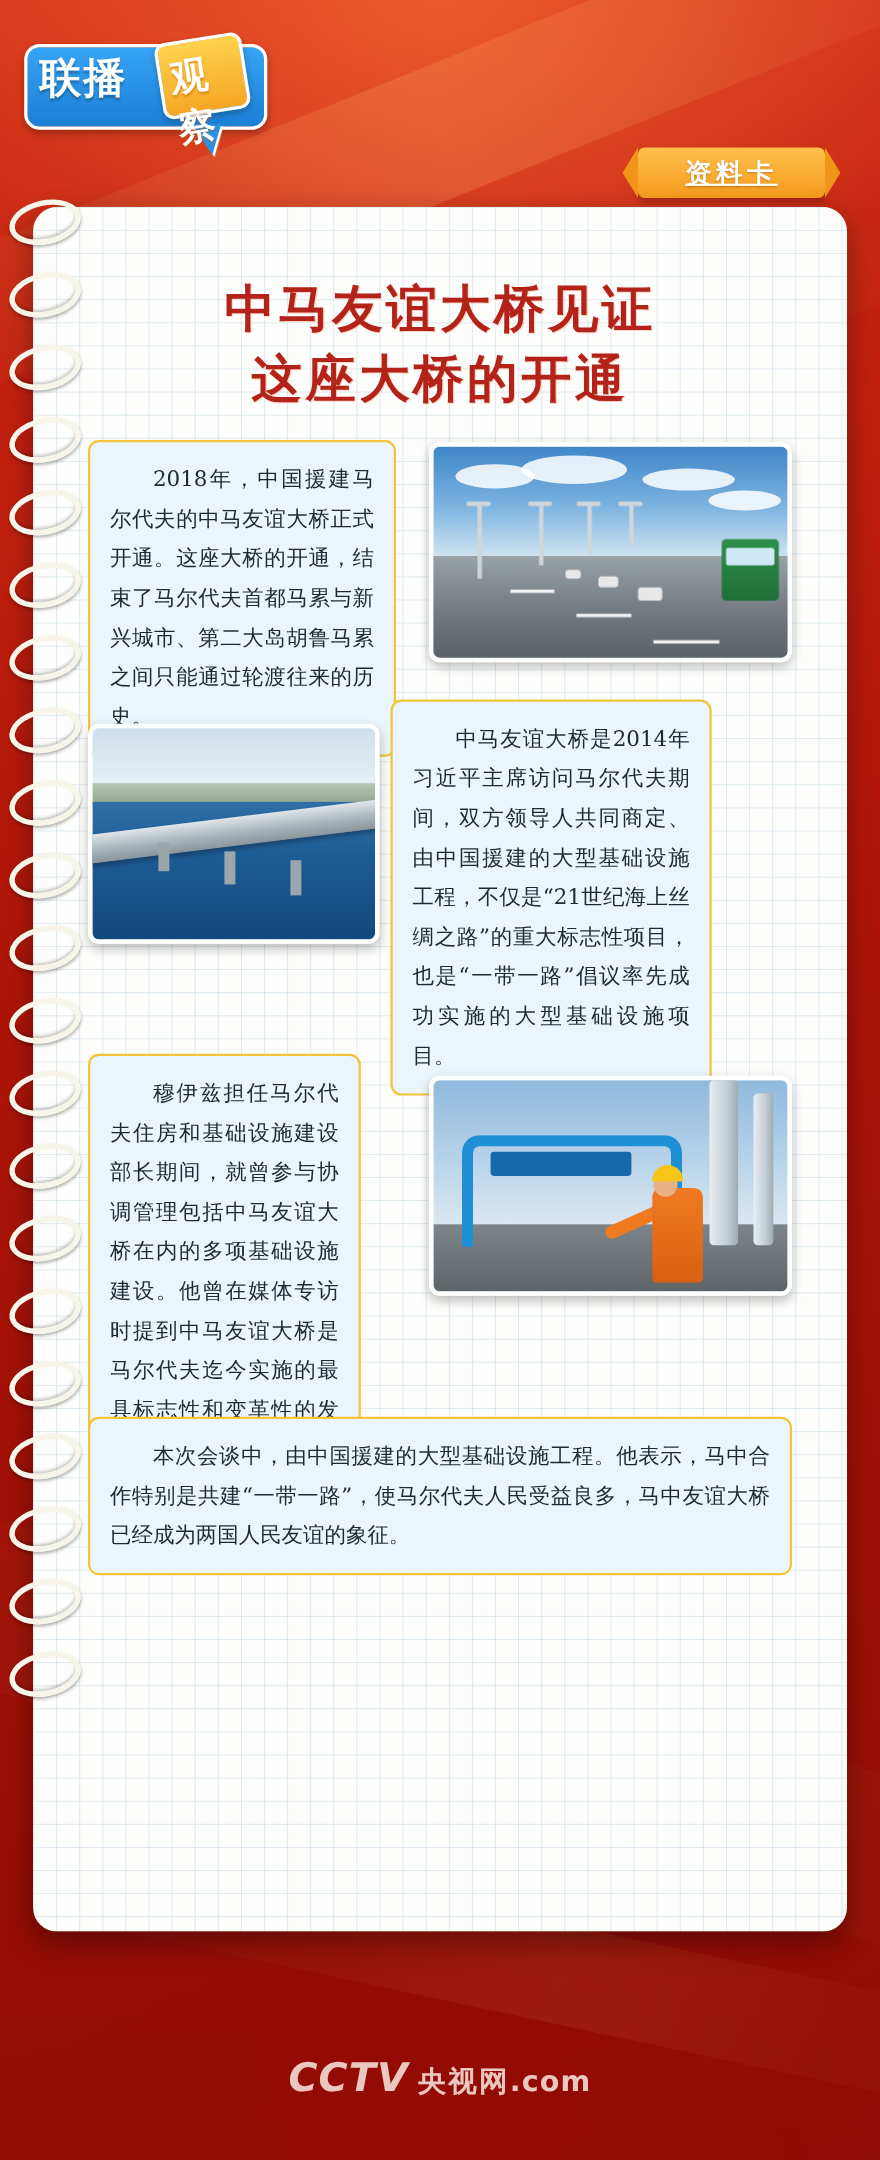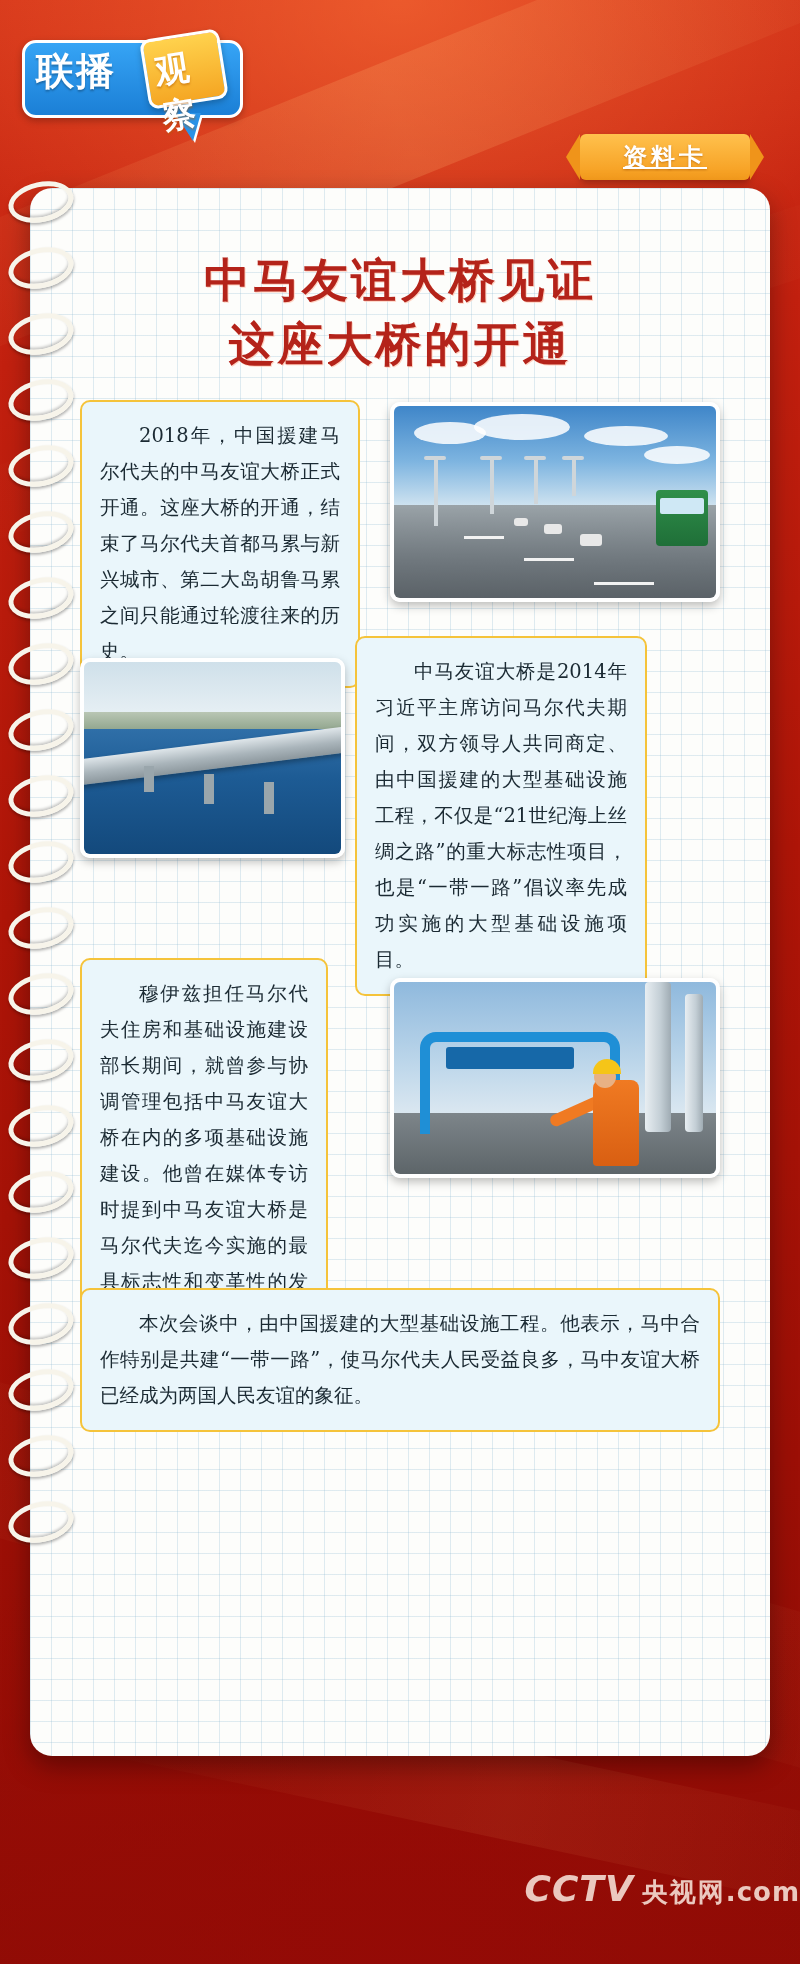--- a/index.html
+++ b/index.html
@@ -303,21 +303,21 @@
     position:absolute; right: 33%; bottom: 58px; width: 62px; height: 12px;
     background: #f07a22; border-radius: 6px; transform: rotate(-24deg);
   }
 
   
   .footer {
     position: absolute;
     left: 0;
     bottom: 54px;
     width: 800px;
-    text-align: right;
+    text-align: center;
   }
   .cctv {
     display: inline-block;
     font-family: "DejaVu Sans", sans-serif;
     font-weight: bold;
     font-style: italic;
     font-size: 36px;
     color: #f3d9cf;
     letter-spacing: 1px;
     opacity: .92;

